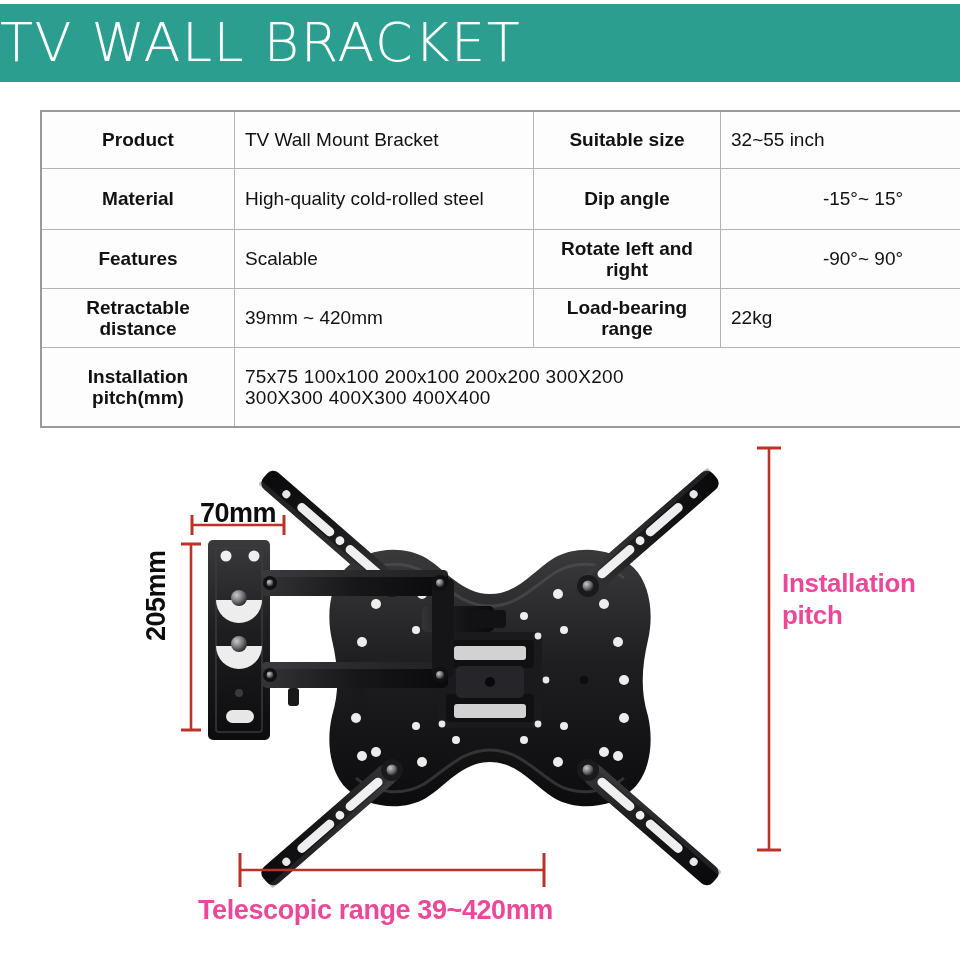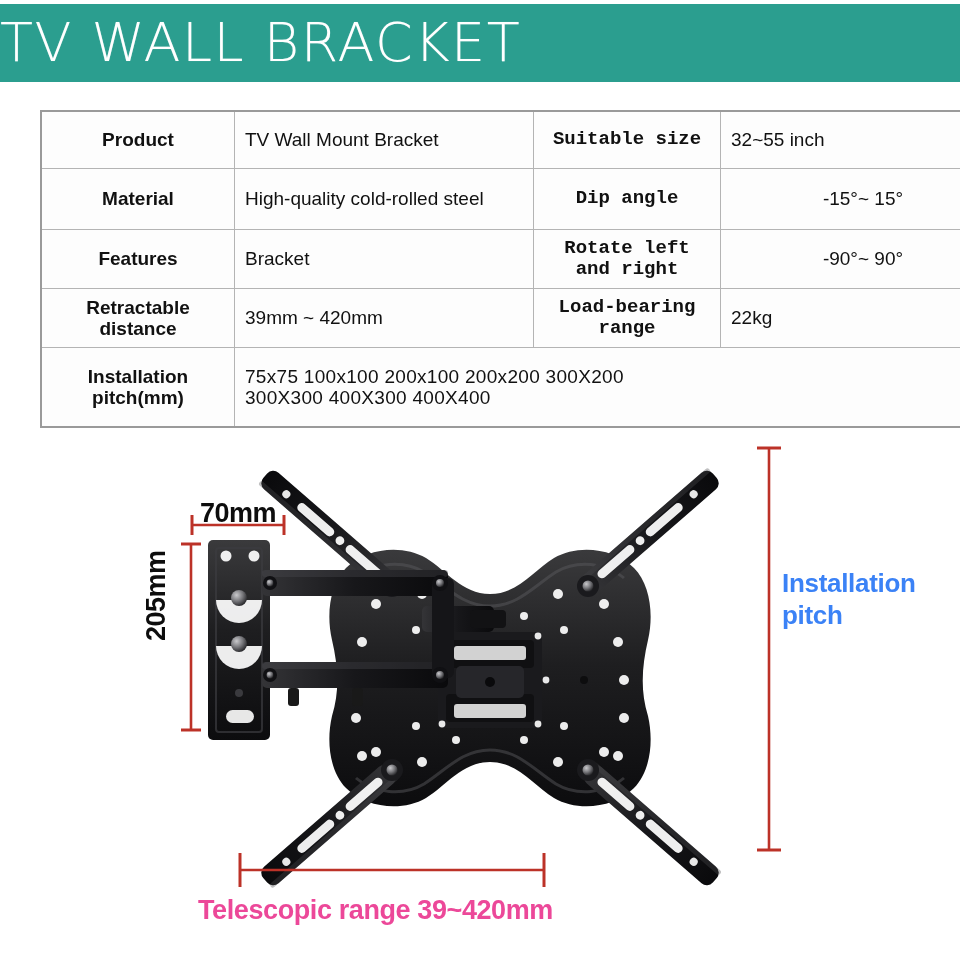--- a/index.html
+++ b/index.html
@@ -73,21 +73,21 @@
   td.val {
     font-weight: normal;
     text-align: left;
   }
   td.val-c {
     font-weight: normal;
     text-align: center;
   }
   .c1 { width: 172px; }
   .c2 { width: 278px; }
-  .c3 { width: 166px; font-family: Liberation Mono, monospace; }
+  .c3 { width: 166px; }
   .c4 { width: 264px; }
   tr.r1 td { height: 48px; }
   tr.r2 td { height: 52px; }
   tr.r3 td { height: 50px; }
   tr.r4 td { height: 50px; }
   tr.r5 td { height: 70px; }
   .pitch-val {
     font-size: 20px;
     line-height: 1.45;
     letter-spacing: 0.3px;
@@ -132,21 +132,21 @@
     letter-spacing: -0.5px;
     transform: rotate(-90deg);
     transform-origin: left top;
     white-space: nowrap;
   }
   .ann-pitch {
     left: 782px;
     top: 160px;
     font-size: 26px;
     font-weight: bold;
-    color: #3b82f6;
+    color: #ec4899;
     line-height: 1.22;
     letter-spacing: -0.3px;
   }
   .ann-pitch span { display: block; white-space: nowrap; }
   .ann-tele {
     left: 198px;
     top: 487px;
     font-size: 27px;
     font-weight: bold;
     color: #ec4899;
@@ -173,21 +173,21 @@
           <td class="val c4">32~55 inch</td>
         </tr>
         <tr class="r2">
           <td class="lbl c1">Material</td>
           <td class="val c2">High-quality cold-rolled steel</td>
           <td class="lbl c3">Dip angle</td>
           <td class="val-c c4">-15°~ 15°</td>
         </tr>
         <tr class="r3">
           <td class="lbl c1">Features</td>
-          <td class="val c2">Bracket</td>
+          <td class="val c2">Scalable</td>
           <td class="lbl c3">Rotate left and right</td>
           <td class="val-c c4">-90°~ 90°</td>
         </tr>
         <tr class="r4">
           <td class="lbl c1">Retractable distance</td>
           <td class="val c2">39mm ~ 420mm</td>
           <td class="lbl c3">Load-bearing range</td>
           <td class="val c4">22kg</td>
         </tr>
         <tr class="r5">

